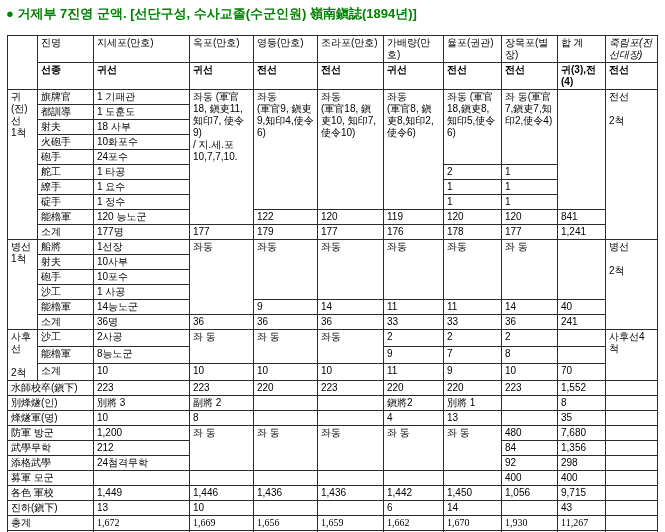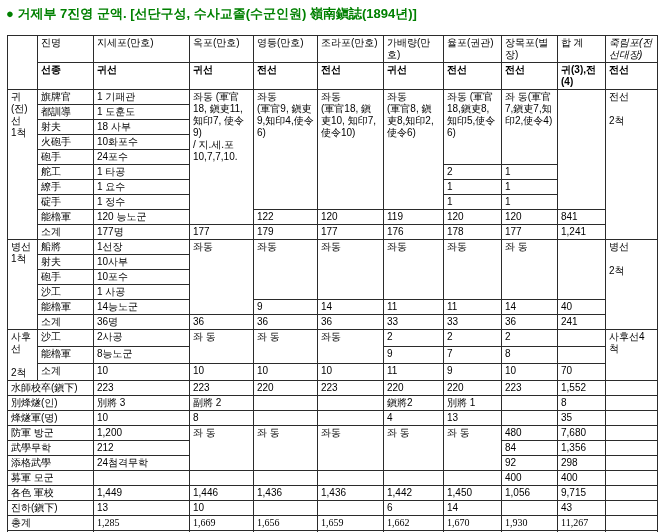--- a/index.html
+++ b/index.html
@@ -340,21 +340,21 @@
         <td></td>
         <td></td>
         <td>6</td>
         <td>14</td>
         <td></td>
         <td>43</td>
         <td></td>
       </tr>
       <tr>
         <td colspan="2" class="bl">총계</td>
-        <td class="bl">1,285</td>
+        <td class="bl">1,672</td>
         <td class="bl">1,669</td>
         <td class="bl">1,656</td>
         <td class="bl">1,659</td>
         <td class="bl">1,662</td>
         <td class="bl">1,670</td>
         <td class="bl">1,930</td>
         <td class="bl">11,267</td>
         <td></td>
       </tr>
       <tr class="spacer">

